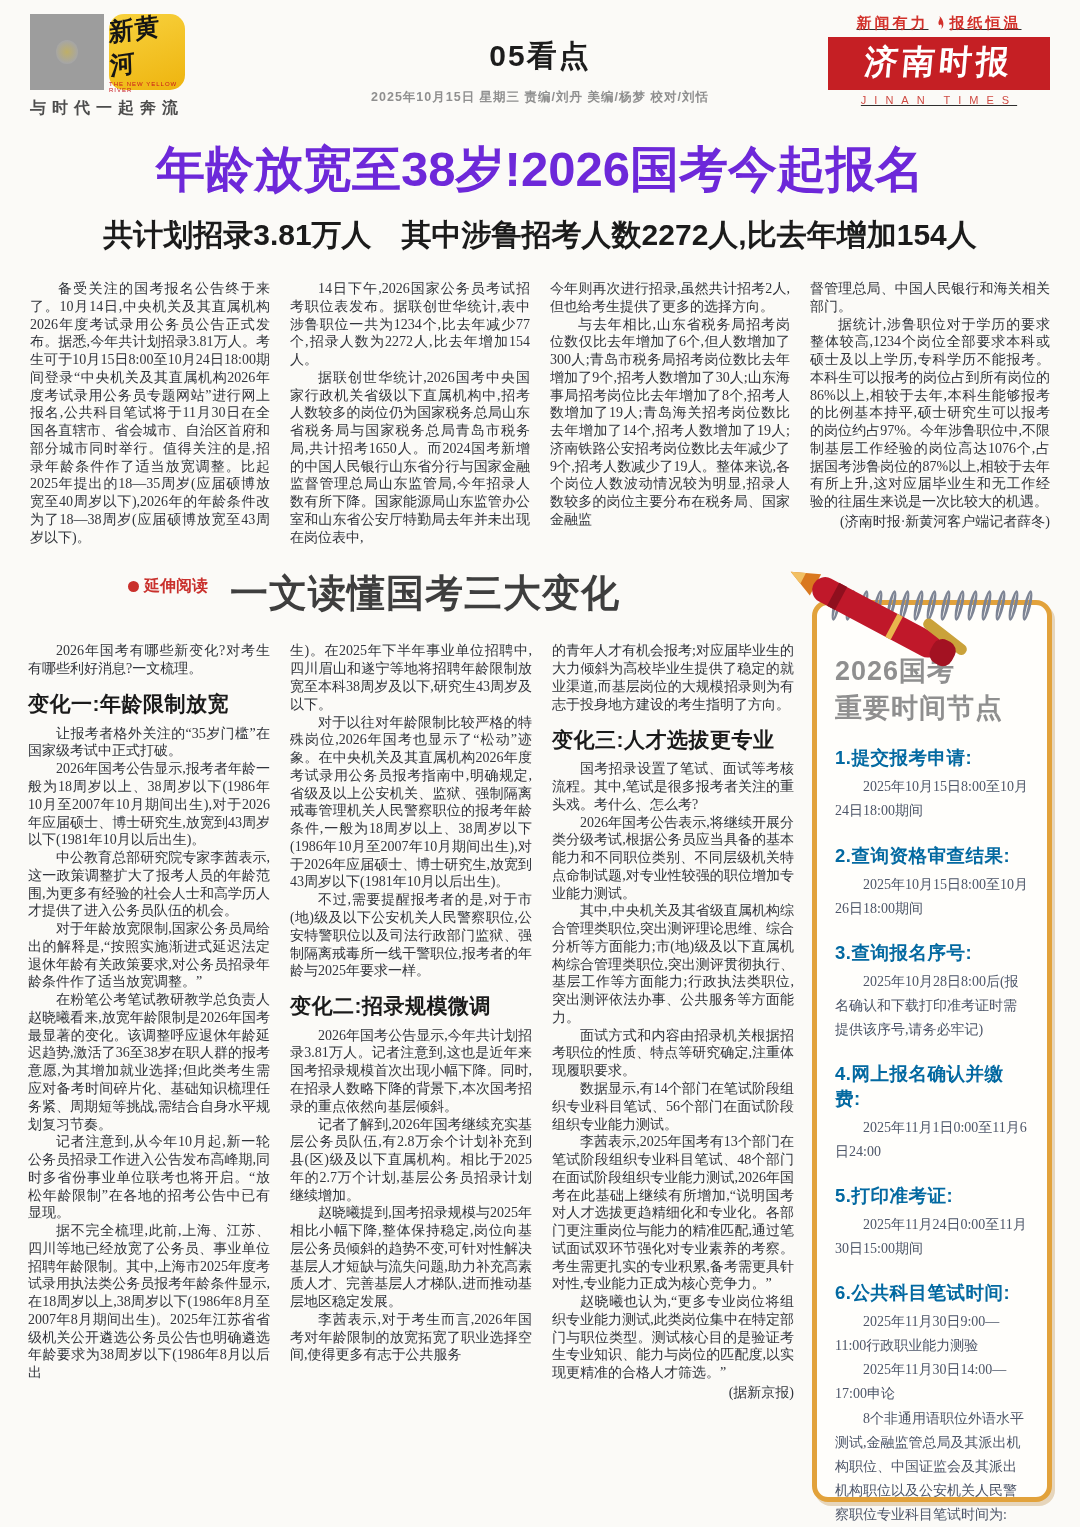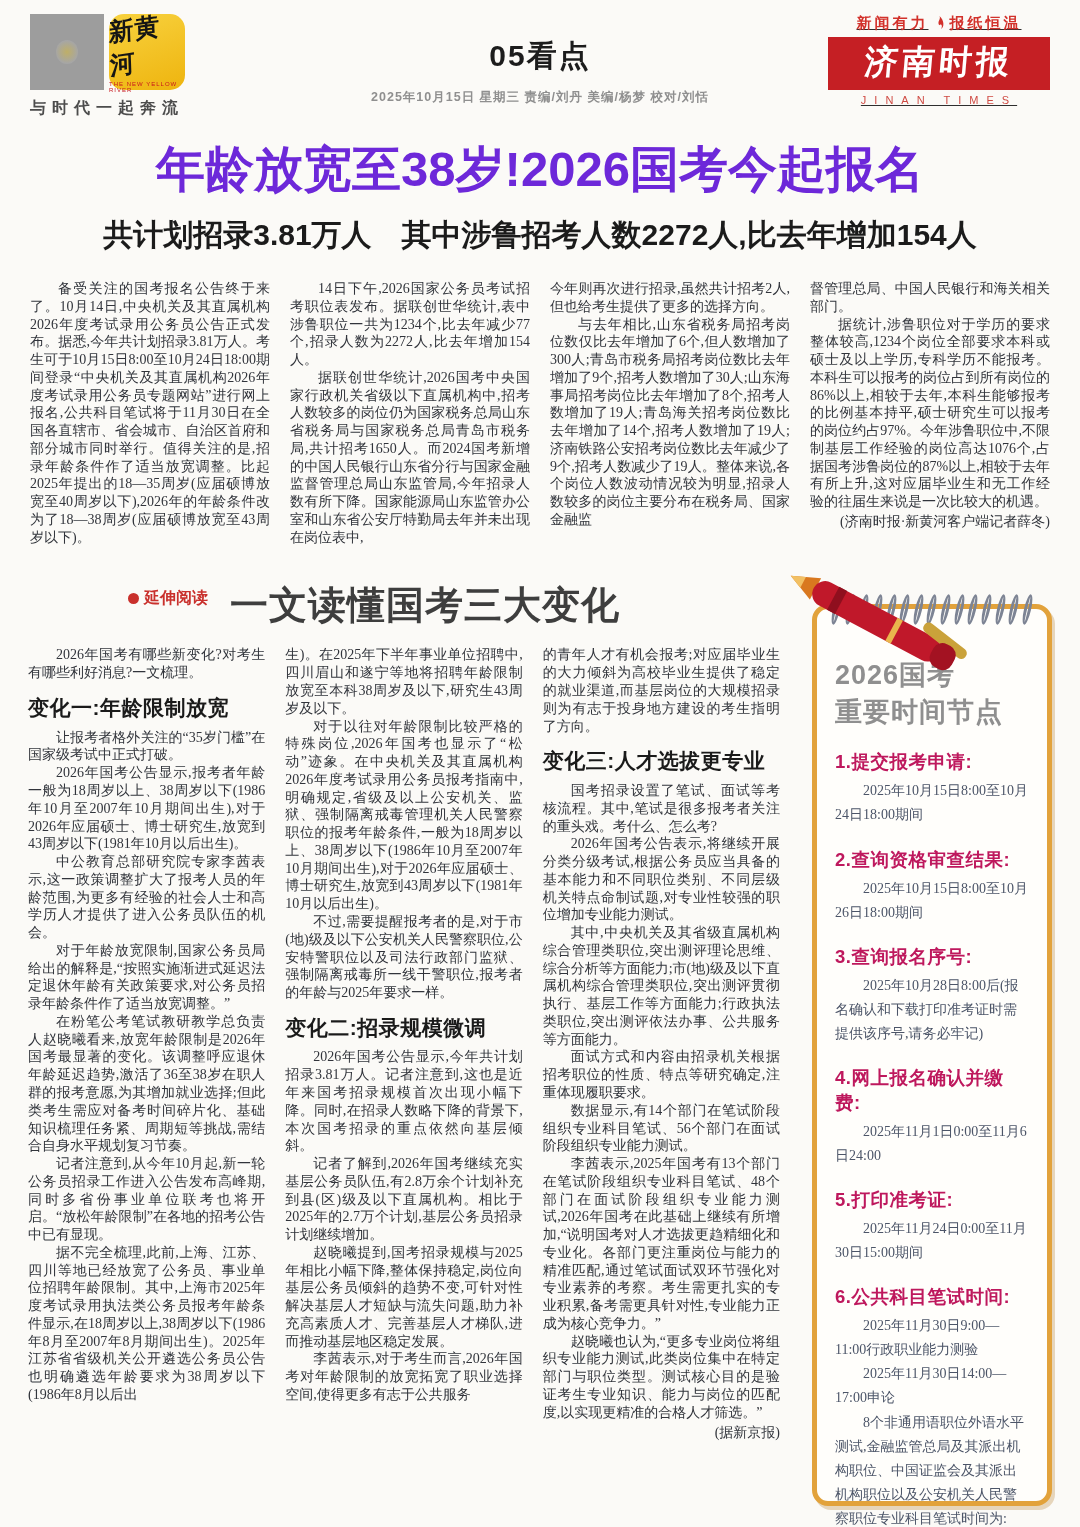--- a/index.html
+++ b/index.html
@@ -33,36 +33,36 @@
   .headline h2{ font-size:30px; font-weight:700; color:#1b1b1b; margin-top:12px; }
   
   .story-top{ padding:0 30px; margin-top:24px; }
   .cols{ display:flex; gap:20px; }
   .col{ flex:1; font-family:"Liberation Serif", serif; font-size:14px; line-height:1.27; text-align:justify; color:#31343b; }
   .para{ text-indent:2em; }
   .cont{ text-indent:0; }
   .byline{ text-align:right; margin-top:2px; }
   .sec-head{ font-family:"Liberation Sans", sans-serif; font-size:21px; font-weight:900; color:#1a1a1a; margin:13px 0 7px; text-indent:0; letter-spacing:.5px; }
   
-  .ext-head{ position:relative; height:64px; margin-top:32px; padding:0 30px; }
+  .ext-head{ position:relative; height:64px; margin-top:20px; padding:0 30px; }
   .kicker{ position:absolute; left:128px; top:10px; color:#c9302c; font-size:16px; font-weight:700; display:flex; align-items:center; gap:5px; }
   .kicker .dot{ width:11px; height:11px; border-radius:50%; background:#c9302c; display:inline-block; }
   .ext-title{ position:absolute; left:215px; top:2px; width:420px; text-align:center; font-size:38px; font-weight:900; color:#3e3e3e; letter-spacing:1px; }
   
-  .story-bottom{ display:flex; gap:32px; padding:0 28px; margin-top:4px; }
+  .story-bottom{ display:flex; gap:18px; padding:0 28px; margin-top:12px; }
   .bottom-left{ flex:1; display:flex; gap:20px; }
   
   .notepad{ width:240px; flex:0 0 auto; position:relative; margin-top:-42px; }
   .np-frame{ border:5px solid #e2a23b; border-radius:16px; background:#fffefb; height:902px; box-shadow:3px 4px 0 rgba(176,117,32,.28); padding:48px 18px 24px; position:relative; }
   .coils{ position:absolute; top:-15px; left:16px; right:16px; display:flex; justify-content:space-between; z-index:4; }
   .coil{ width:7px; height:31px; border:3px solid #7d8494; border-radius:50%; transform:rotate(13deg); background:transparent; }
   .pen{ position:absolute; top:-54px; left:-36px; width:220px; height:160px; z-index:5; pointer-events:none; }
   .np-title{ font-size:27px; font-weight:900; color:#8f8f8f; line-height:1.35; letter-spacing:1px; }
   .np-item{ margin-top:19px; }
-  .np-item h4{ font-size:18.5px; font-weight:800; color:#be185d; margin-bottom:5px; letter-spacing:.5px; }
+  .np-item h4{ font-size:18.5px; font-weight:800; color:#0369a1; margin-bottom:5px; letter-spacing:.5px; }
   .np-line{ font-family:"Liberation Serif", serif; font-size:14px; line-height:1.72; color:#4c5568; text-indent:2em; }
 </style>
 </head>
 <body>
 
 <div class="page">
 
   <header class="masthead">
     <div class="mast-left">
       <div class="logo-row">

